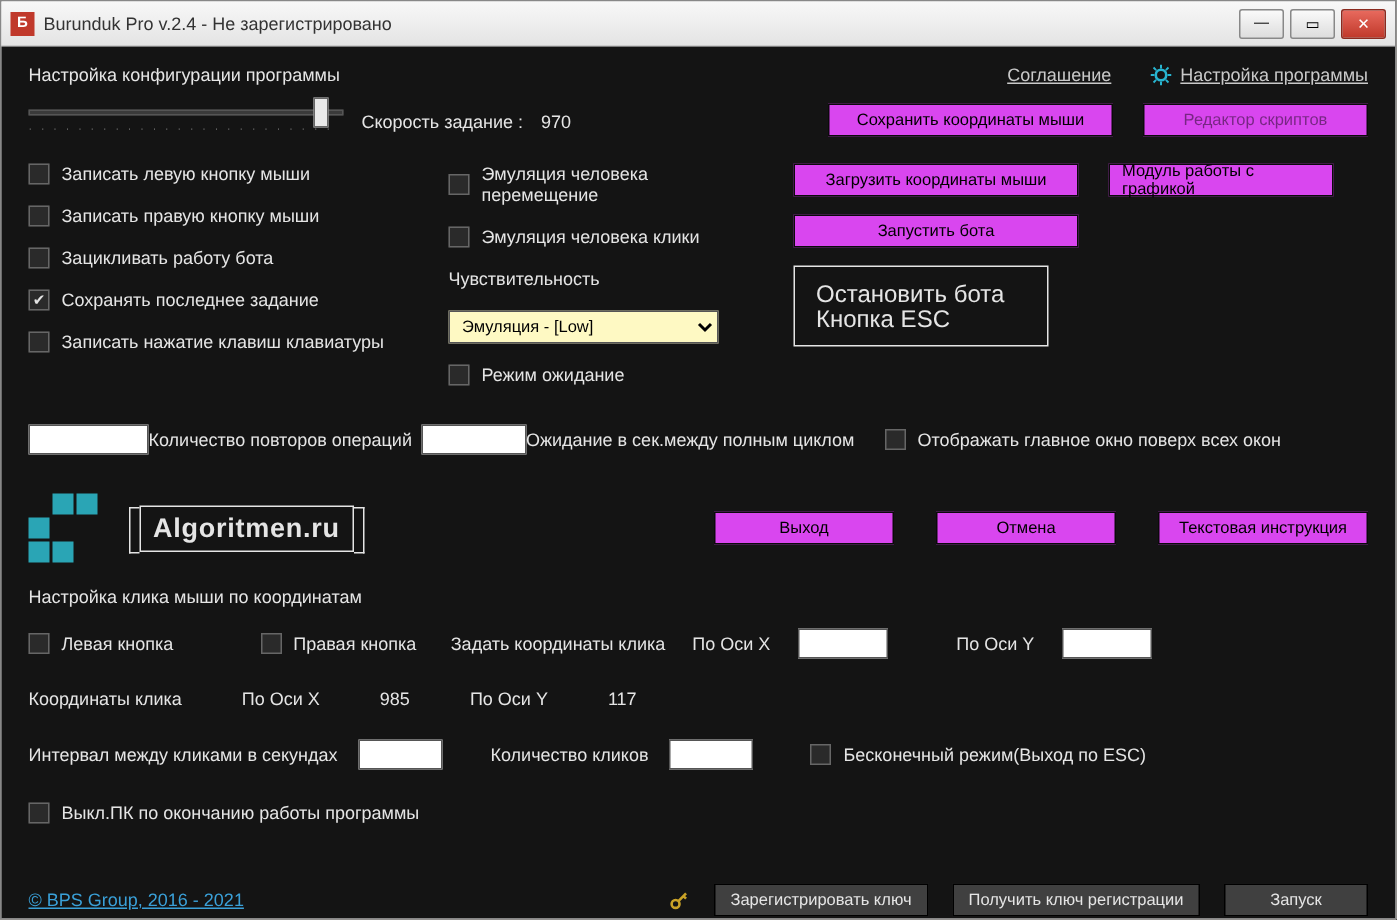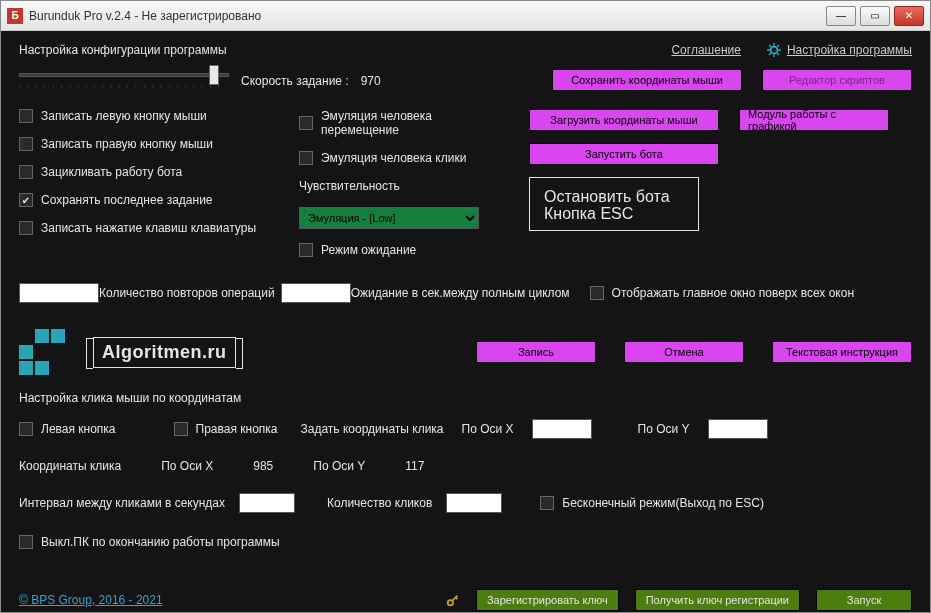--- a/index.html
+++ b/index.html
@@ -9,25 +9,25 @@
 .titlebar .icon { width: 16px; height: 16px; background: #c0392b; color: #fff; font-size: 10px; font-weight: bold; display: flex; align-items: center; justify-content: center; margin-right: 6px; }
 .titlebar .title { font-size: 12px; color: #333; flex: 1; }
 .win-btns { display: flex; gap: 4px; }
 .win-btn { width: 30px; height: 20px; border: 1px solid #888; background: linear-gradient(#fafafa,#ddd); font-size: 10px; display: flex; align-items: center; justify-content: center; cursor: pointer; border-radius: 2px; }
 .win-btn.close { background: linear-gradient(#e86a5e,#c0392b); color: #fff; border-color: #8b2a1f; }
 .client { position: absolute; top: 30px; left: 0; right: 0; bottom: 0; background: #141414; color: #e5e5e5; font-size: 12px; padding: 12px 18px; }
 a.link { color: #c9c9c9; text-decoration: underline; cursor: pointer; }
 .row { display: flex; align-items: center; }
 .btn-blue { background: #d946ef; color: #000; border: 1px solid #0a0a0a; height: 22px; padding: 0 8px; font-size: 11px; display: inline-flex; align-items: center; justify-content: center; cursor: pointer; }
 .btn-blue.dim { color: rgba(0,0,0,0.45); }
-.btn-purple { background: #4d7c0f; color: #e5e5e5; border: 1px solid #000; height: 22px; padding: 0 10px; font-size: 11px; display: inline-flex; align-items: center; justify-content: center; cursor: pointer; }
+.btn-purple { background: #404040; color: #e5e5e5; border: 1px solid #000; height: 22px; padding: 0 10px; font-size: 11px; display: inline-flex; align-items: center; justify-content: center; cursor: pointer; }
 .cb { width: 14px; height: 14px; border: 1px solid #666; background: #2a2a2a; display: inline-flex; align-items: center; justify-content: center; margin-right: 8px; cursor: pointer; flex-shrink: 0; }
 .cb.checked::after { content: "✔"; font-size: 10px; color: #e5e5e5; }
 .txtfield { background: #fff; border: 1px solid #555; height: 20px; }
-.select { background: #15803d; color: #000; border: 1px solid #555; height: 22px; font-size: 11px; padding: 0 4px; width: 180px; }
+.select { background: #fef9c3; color: #000; border: 1px solid #555; height: 22px; font-size: 11px; padding: 0 4px; width: 180px; }
 .slider-wrap { display: flex; align-items: center; gap: 12px; margin: 10px 0 14px 0; }
 .slider { position: relative; width: 210px; height: 28px; }
 .slider .track { position: absolute; top: 6px; left: 0; right: 0; height: 4px; background: #3a3a3a; border: 1px solid #555; }
 .slider .thumb { position: absolute; top: -2px; left: 190px; width: 10px; height: 20px; background: #e9e9e9; border: 1px solid #666; cursor: pointer; }
 .slider .ticks { position: absolute; top: 16px; left: 0; right: 0; font-size: 7px; color: #777; letter-spacing: 2px; }
 .stopbox { border: 1px solid #e5e5e5; width: 170px; height: 54px; padding: 10px 14px; font-size: 16px; line-height: 17px; }
 .logo-sq { display: grid; grid-template-columns: 14px 14px 14px; grid-template-rows: 14px 14px 14px; gap: 2px; }
 .logo-sq div { background: #2aa5b5; }
 .logo-sq .off { background: transparent; }
 .brand-box { border: 1px solid #e5e5e5; padding: 4px 8px; position: relative; }
@@ -163,21 +163,21 @@
           <div class="off"></div>
           <div class="off"></div>
         <div></div>
           <div></div>
           <div class="off"></div>
       </div>
       <div class="brand-box">
         <span style="font-size:18px; font-weight:600; letter-spacing:0.5px;">Algoritmen.ru</span>
       </div>
       <div style="flex:1;"></div>
-      <div class="btn-blue" style="width:120px;">Запись</div>
+      <div class="btn-blue" style="width:120px;">Выход</div>
       <div class="btn-blue" style="width:120px;">Отмена</div>
       <div class="btn-blue" style="width:140px;">Текстовая инструкция</div>
     </div>
 
     <div style="margin-top:16px;">Настройка клика мыши по координатам</div>
 
     <div class="row" style="gap:18px; margin-top:14px;">
       <label class="row">
           <span class="cb"></span>
           <span>Левая кнопка</span>

